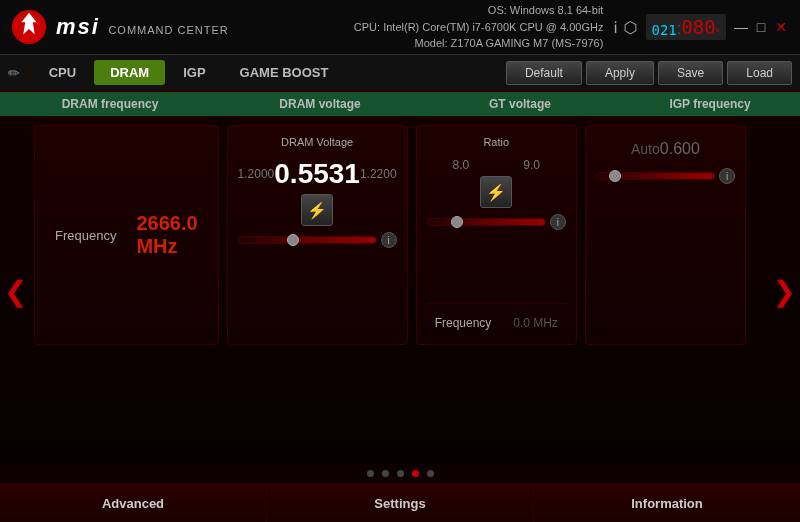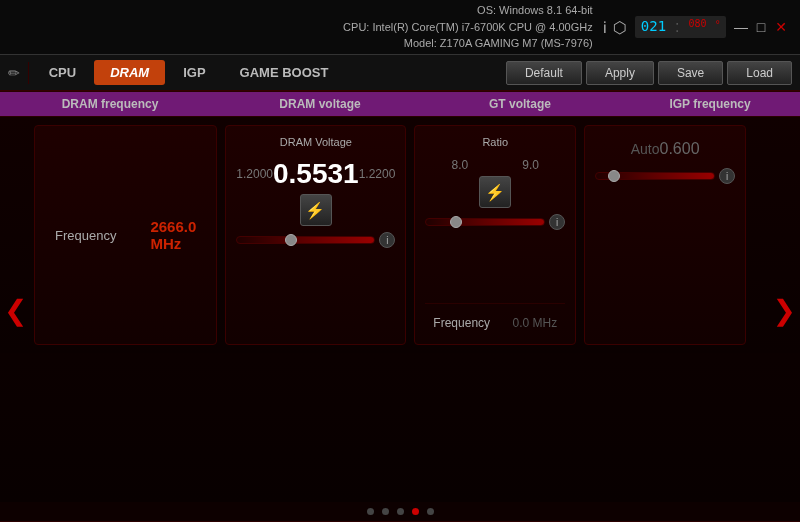--- a/index.html
+++ b/index.html
@@ -56,23 +56,22 @@
       padding: 5px 16px;
       border-radius: 3px;
       cursor: pointer;
       font-size: 13px;
       color: #bbb;
       background: transparent;
       border: none;
       font-weight: bold;
     }
     .nav-tab.active {
-      background: #c2410c;
+      background: #4d7c0f;
       color: #fff;
-      font-style: italic;
     }
     .toolbar-right {
       margin-left: auto;
       display: flex;
       gap: 4px;
     }
     .action-btn {
       padding: 4px 18px;
       background: linear-gradient(180deg, #444 0%, #222 100%);
       border: 1px solid #555;
@@ -234,21 +233,21 @@
     .app-wrap {
       display: flex;
       flex-direction: column;
       height: 522px;
       background: #0d0000;
     }
 
     .section-labels {
       display: grid;
       grid-template-columns: 220px 200px 200px 1fr;
-      background: #701a75;
+      background: #14532d;
       padding: 5px 0;
       border-bottom: 1px solid #2a0000;
       border-top: 1px solid #2a0000;
     }
     .sec-lbl {
       text-align: center;
       font-size: 12px;
       color: #bbb;
       font-weight: bold;
     }
@@ -295,33 +294,44 @@
       padding-top: 8px;
       border-top: 1px solid #2a0000;
     }
   </style>
 </head>
 <body>
 
 <div class="app-wrap">
 
   <div class="title-bar">
+    <div class="logo-area">
+
+      <svg class="msi-dragon" viewBox="0 0 40 40" xmlns="http://www.w3.org/2000/svg">
+        <circle cx="20" cy="20" r="18" fill="#cc0000"></circle>
+        <polygon points="20,5 28,15 24,15 26,28 20,22 14,28 16,15 12,15" fill="#fff"></polygon>
+      </svg>
+      <div>
+        <span class="msi-text">msi</span>
+        <span style="color:#aaa; font-size:11px; letter-spacing:1px; margin-left:4px;"> COMMAND CENTER</span>
+      </div>
+    </div>
     <div class="title-info">
       <div>OS: Windows 8.1 64-bit</div>
       <div>CPU: Intel(R) Core(TM) i7-6700K CPU @ 4.00GHz</div>
       <div>Model: Z170A GAMING M7 (MS-7976)</div>
     </div>
     <div style="display:flex; align-items:center; gap:6px; margin-right:8px;">
       <span class="title-icon">ℹ</span>
       <span class="title-icon">⬡</span>
     </div>
-    <div style="display:flex; align-items:flex-start; gap:9px; background:#222; padding:2px 6px; border-radius:2px;">
+    <div style="display:flex; align-items:flex-end; gap:0; background:#222; padding:2px 6px; border-radius:2px;">
       <span style="color:#00ccff; font-family:monospace; font-size:14px;">021</span>
       <span style="color:#555;">:</span>
-      <span style="color:#cc0000; font-family:monospace; font-size:10px;">080</span>
+      <span style="color:#cc0000; font-family:monospace; font-size:19px;">080</span>
       <span style="color:#cc0000; font-size:11px;">°</span>
     </div>
     <div style="display:flex; align-items:center; gap:2px; margin-left:6px;">
       <span class="title-btn">—</span>
       <span class="title-btn">□</span>
       <span class="title-btn" style="color:#cc0000;">✕</span>
     </div>
   </div>
 
   <div style="display:flex; align-items:center; background:#111; height:36px; border-bottom:1px solid #330000;">
@@ -351,21 +361,21 @@
 
   <div style="position:relative; flex:1; background:linear-gradient(180deg,#100000,#080000);">
 
     <div class="nav-arrow nav-arrow-left">❮</div>
 
     <div class="panels-row">
 
       <div class="inner-panel dram-freq-panel">
         <div class="dram-freq-row">
           <span style="font-size:13px; color:#aaa;">Frequency</span>
-          <span style="font-size:15px; color:#cc2200; font-weight:bold;margin-left:14px;">2666.0 MHz</span>
+          <span style="font-size:20px; color:#cc2200; font-weight:bold;">2666.0 MHz</span>
         </div>
       </div>
 
       <div class="inner-panel">
         <div class="panel-label">DRAM Voltage</div>
         <div class="voltage-display">
           <span class="volt-side">1.2000</span>
           <span class="volt-main">0.5531</span>
           <span class="volt-side">1.2200</span>
         </div>
@@ -425,13 +435,18 @@
   <div class="page-dots">
     <div class="dot"></div>
     <div class="dot"></div>
     <div class="dot"></div>
     <div class="dot active"></div>
     <div class="dot"></div>
   </div>
 
   <div style="height:1px; background:#2a0000;"></div>
 
+  <div class="bottom-bar">
+    <button class="bottom-btn">Advanced</button>
+    <button class="bottom-btn">Settings</button>
+    <button class="bottom-btn">Information</button>
+  </div>
 </div>
 
 </body></html>

